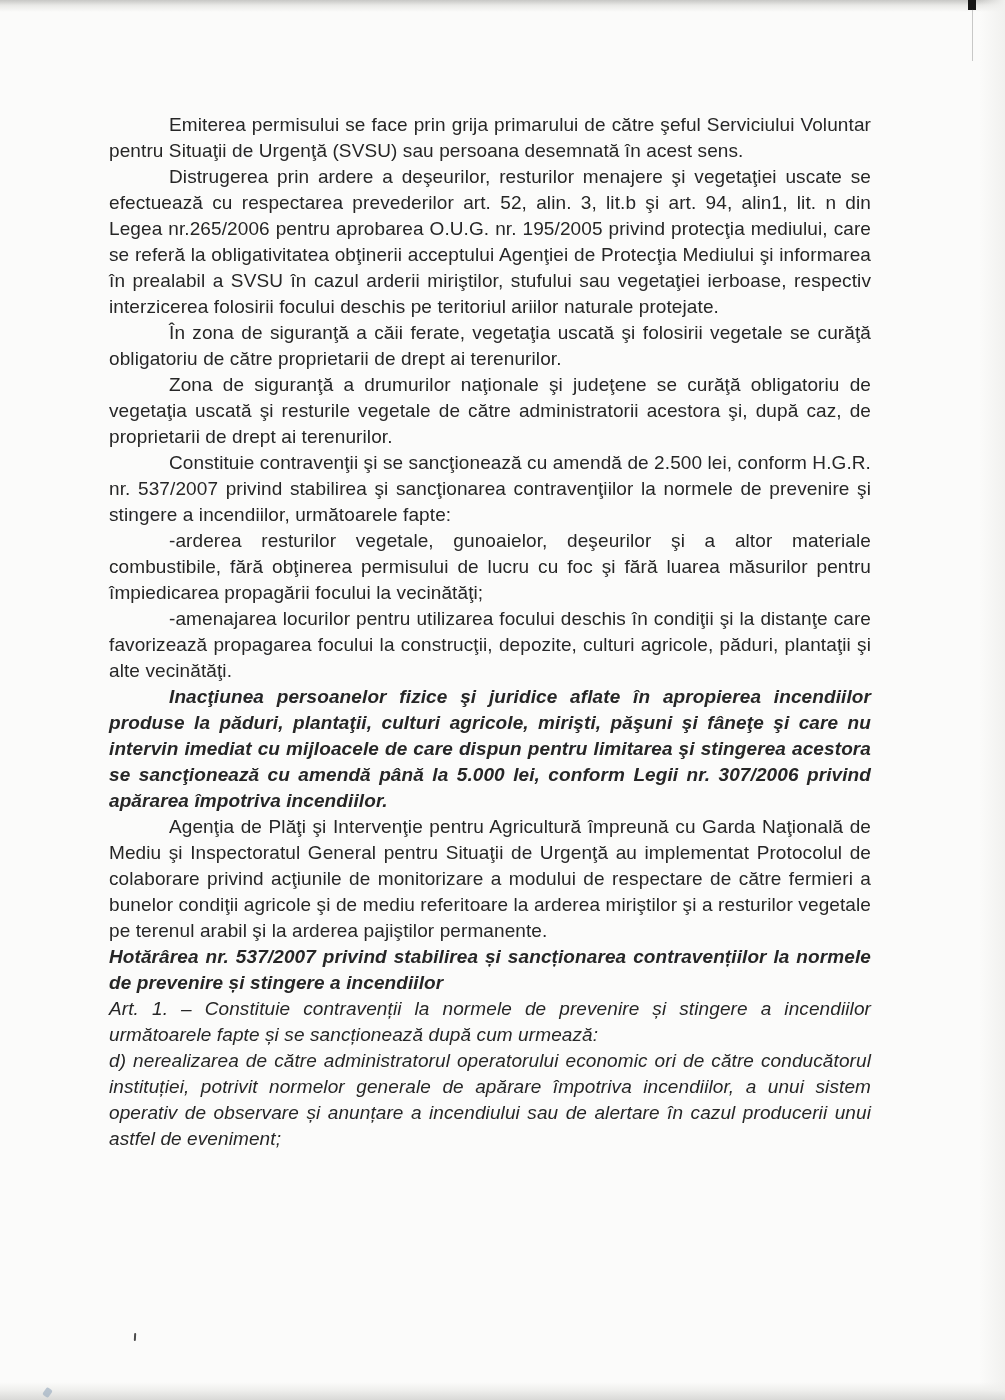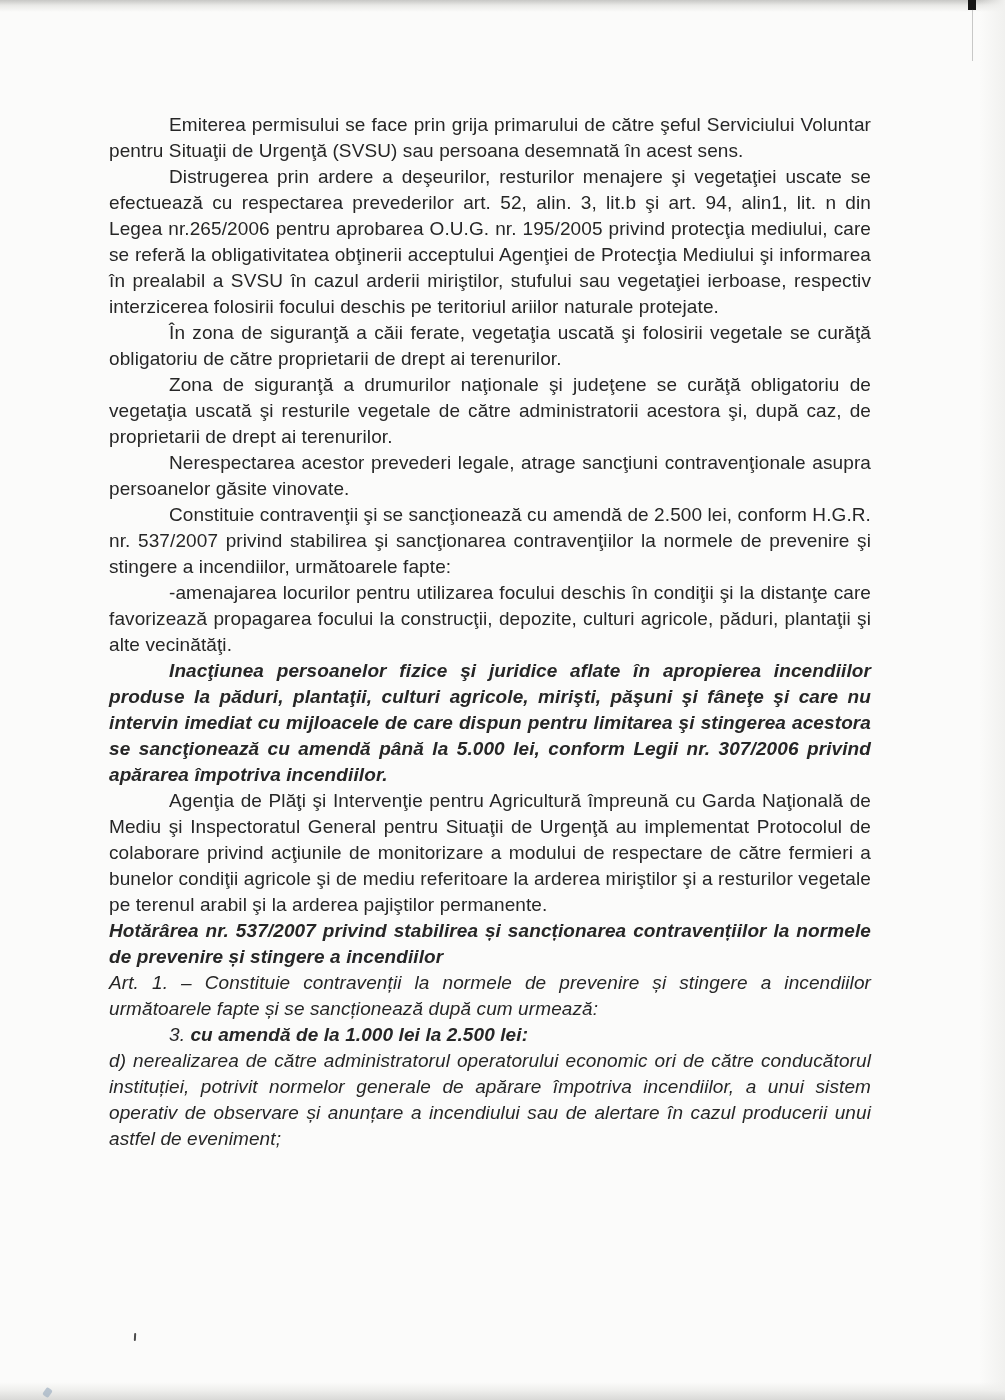--- a/index.html
+++ b/index.html
@@ -75,23 +75,22 @@
   <div class="scan-tick"></div>
   <div class="scan-tick-line"></div>
   <div class="stray-mark"></div>
   <div class="stray-mark-corner"></div>
 
   <div class="text-block" style="color: rgb(38, 38, 38);">
       <p class="para indent"><span class="run normal">Emiterea permisului se face prin grija primarului de către şeful Serviciului Voluntar pentru Situaţii de Urgenţă (SVSU) sau persoana desemnată în acest sens.</span></p>
       <p class="para indent"><span class="run normal">Distrugerea prin ardere a deşeurilor, resturilor menajere şi vegetaţiei uscate se efectuează cu respectarea prevederilor art. 52, alin. 3, lit.b şi art. 94, alin1, lit. n din Legea nr.265/2006 pentru aprobarea O.U.G. nr. 195/2005 privind protecţia mediului, care se referă la obligativitatea obţinerii acceptului Agenţiei de Protecţia Mediului şi informarea în prealabil a SVSU în cazul arderii miriştilor, stufului sau vegetaţiei ierboase, respectiv interzicerea folosirii focului deschis pe teritoriul ariilor naturale protejate.</span></p>
       <p class="para indent"><span class="run normal">În zona de siguranţă a căii ferate, vegetaţia uscată şi folosirii vegetale se curăţă obligatoriu de către proprietarii de drept ai terenurilor.</span></p>
       <p class="para indent"><span class="run normal">Zona de siguranţă a drumurilor naţionale şi judeţene se curăţă obligatoriu de vegetaţia uscată şi resturile vegetale de către administratorii acestora şi, după caz, de proprietarii de drept ai terenurilor.</span></p>
-      <p class="para indent"><span class="run normal">Nerespectarea acestor prevederi legale, atrage sancţiuni contravenţionale asupra persoanelor găsite vinovate.</span></p>
       <p class="para indent"><span class="run normal">Constituie contravenţii şi se sancţionează cu amendă de 2.500 lei, conform H.G.R. nr. 537/2007 privind stabilirea şi sancţionarea contravenţiilor la normele de prevenire şi stingere a incendiilor, următoarele fapte:</span></p>
+      <p class="para indent"><span class="run normal">-arderea resturilor vegetale, gunoaielor, deşeurilor şi a altor materiale combustibile, fără obţinerea permisului de lucru cu foc şi fără luarea măsurilor pentru împiedicarea propagării focului la vecinătăţi;</span></p>
       <p class="para indent"><span class="run normal">-amenajarea locurilor pentru utilizarea focului deschis în condiţii şi la distanţe care favorizează propagarea focului la construcţii, depozite, culturi agricole, păduri, plantaţii şi alte vecinătăţi.</span></p>
       <p class="para indent"><span class="run bold-italic">Inacţiunea persoanelor fizice şi juridice aflate în apropierea incendiilor produse la păduri, plantaţii, culturi agricole, mirişti, păşuni şi fâneţe şi care nu intervin imediat cu mijloacele de care dispun pentru limitarea şi stingerea acestora se sancţionează cu amendă până la 5.000 lei, conform Legii nr. 307/2006 privind apărarea împotriva incendiilor.</span></p>
       <p class="para indent"><span class="run normal">Agenţia de Plăţi şi Intervenţie pentru Agricultură împreună cu Garda Naţională de Mediu şi Inspectoratul General pentru Situaţii de Urgenţă au implementat Protocolul de colaborare privind acţiunile de monitorizare a modului de respectare de către fermieri a bunelor condiţii agricole şi de mediu referitoare la arderea miriştilor şi a resturilor vegetale pe terenul arabil şi la arderea pajiştilor permanente.</span></p>
       <p class="para"><span class="run bold-italic">Hotărârea nr. 537/2007 privind stabilirea și sancționarea contravențiilor la normele de prevenire și stingere a incendiilor</span></p>
       <p class="para"><span class="run italic">Art. 1. – Constituie contravenții la normele de prevenire și stingere a incendiilor următoarele fapte și se sancționează după cum urmează:</span></p>
-      <p class="para indent"><span class="run italic">3. </span><span class="run bold-italic">cu amendă de la 1.000 lei la 2.500 lei:</span></p>
       <p class="para"><span class="run italic">d) nerealizarea de către administratorul operatorului economic ori de către conducătorul instituției, potrivit normelor generale de apărare împotriva incendiilor, a unui sistem operativ de observare și anunțare a incendiului sau de alertare în cazul producerii unui astfel de eveniment;</span></p>
     </div>
 </div>
 
 </body></html>

